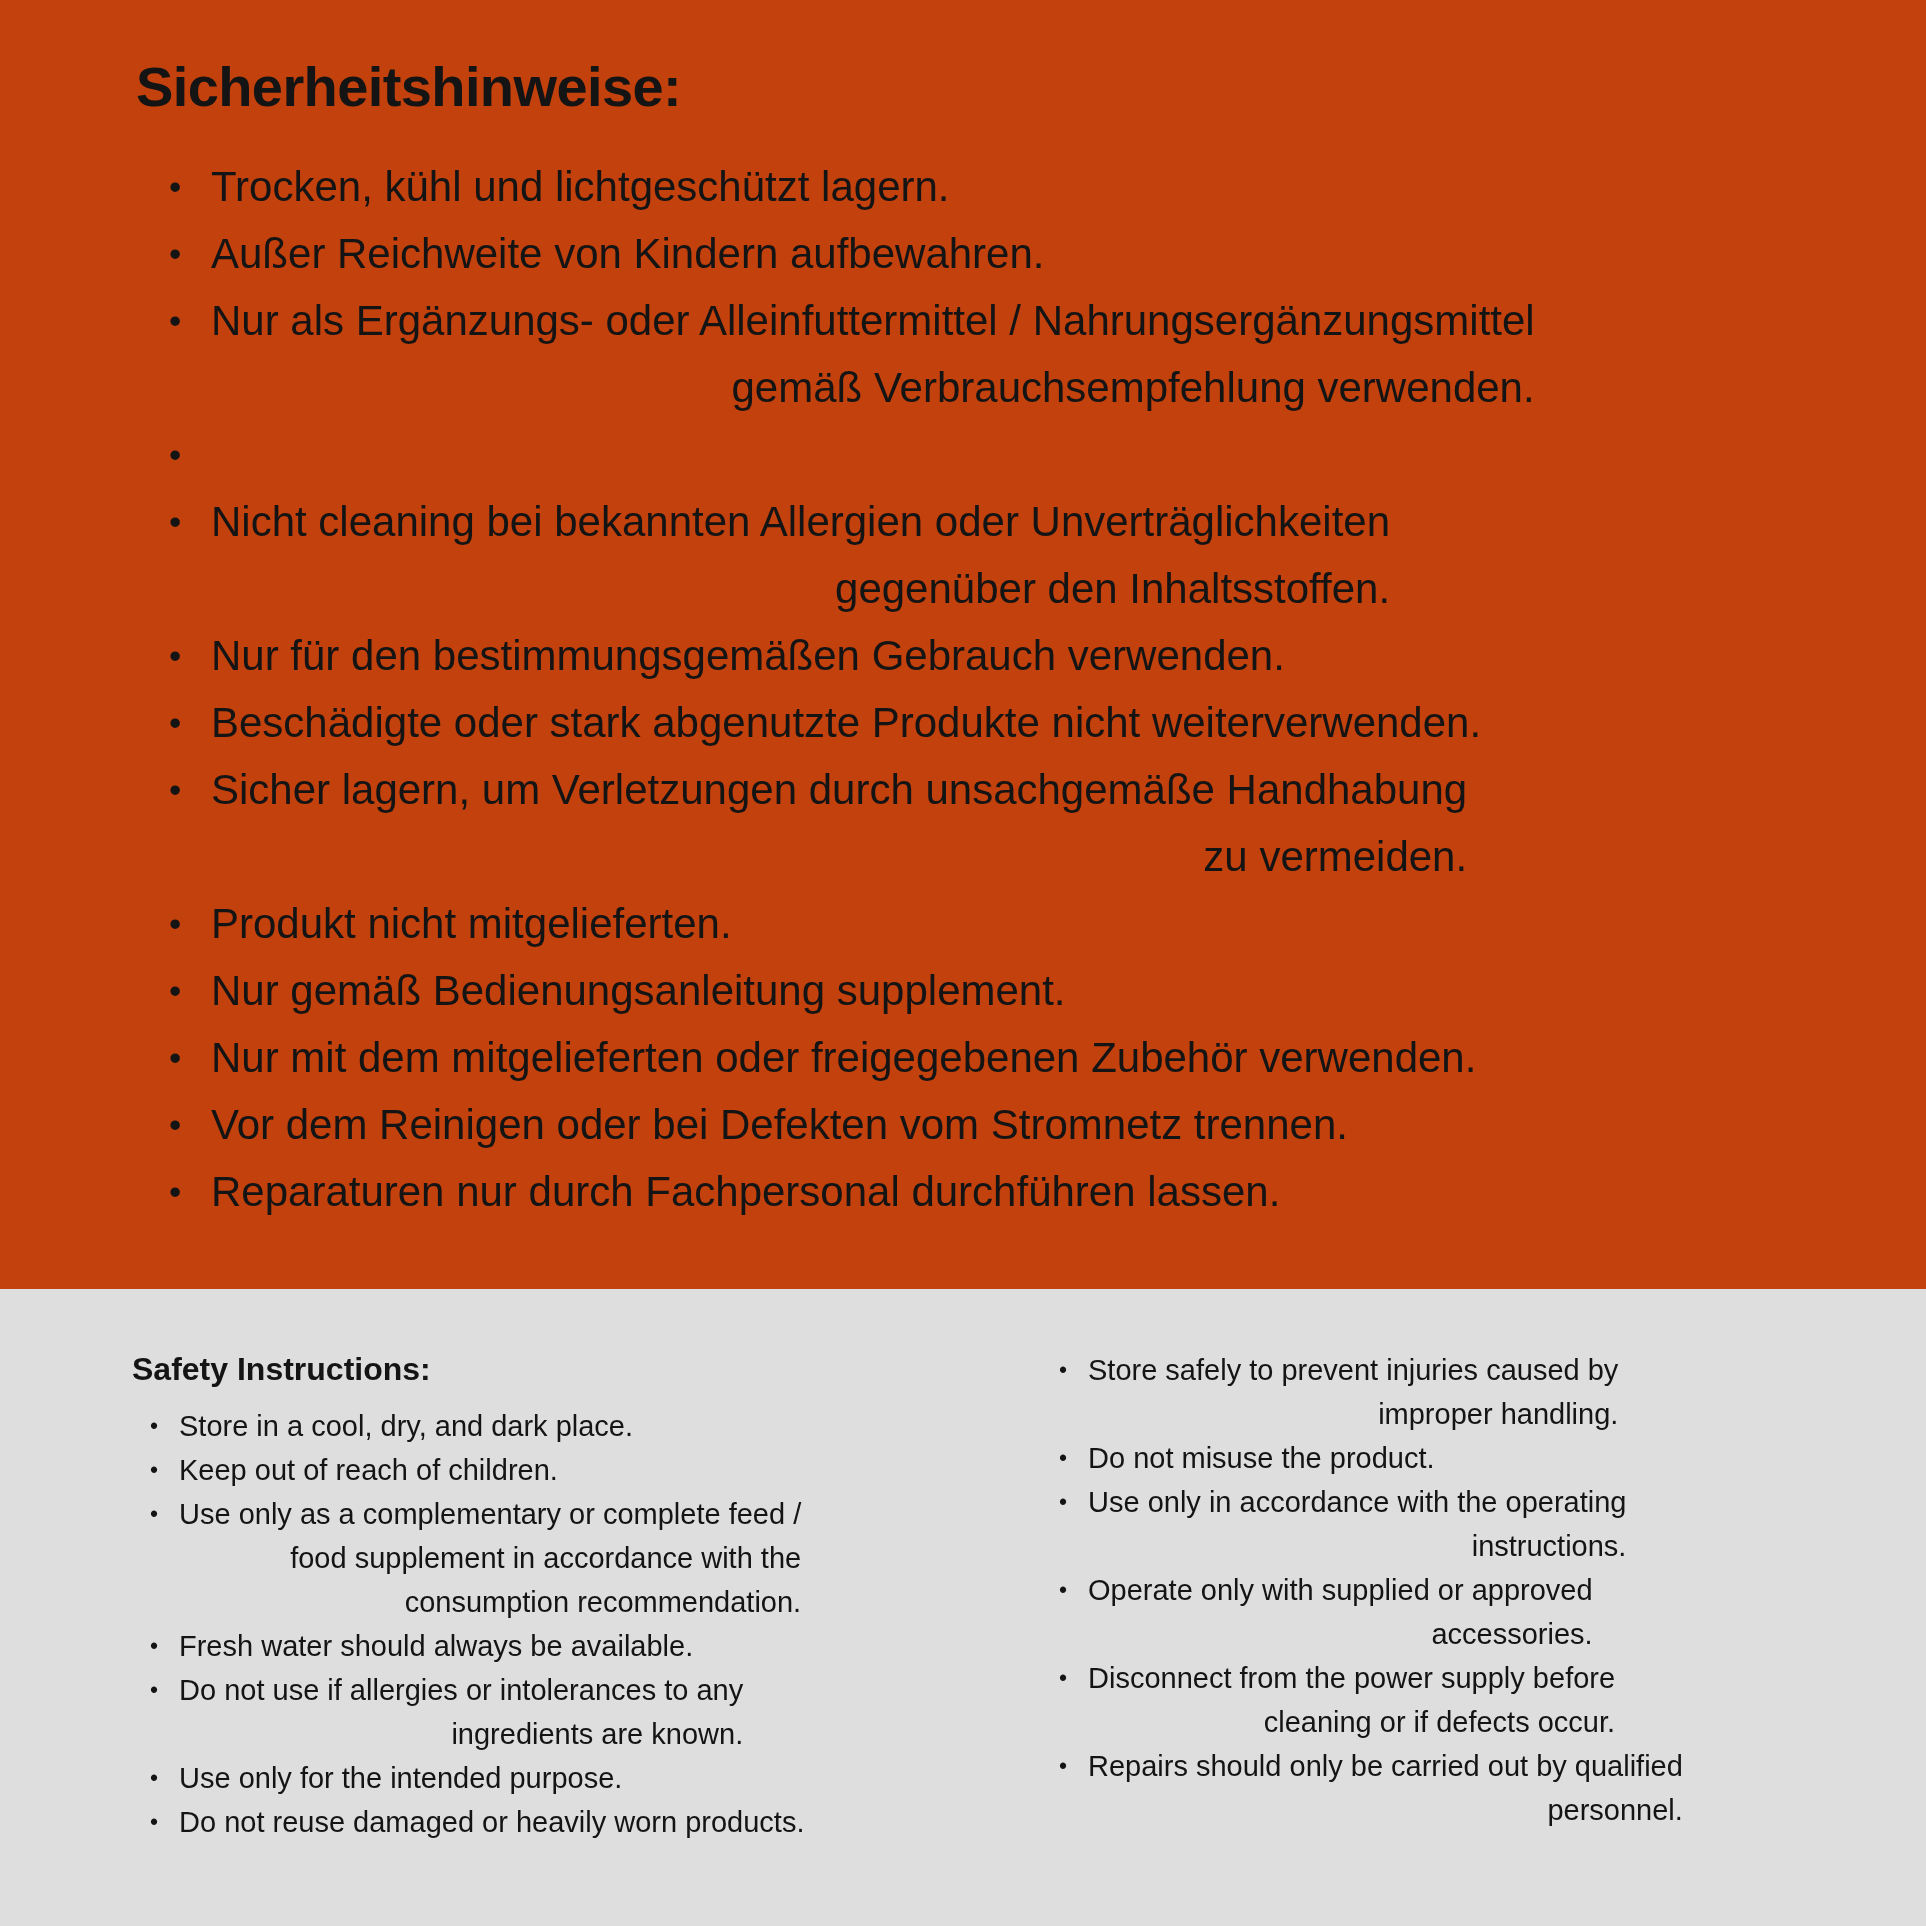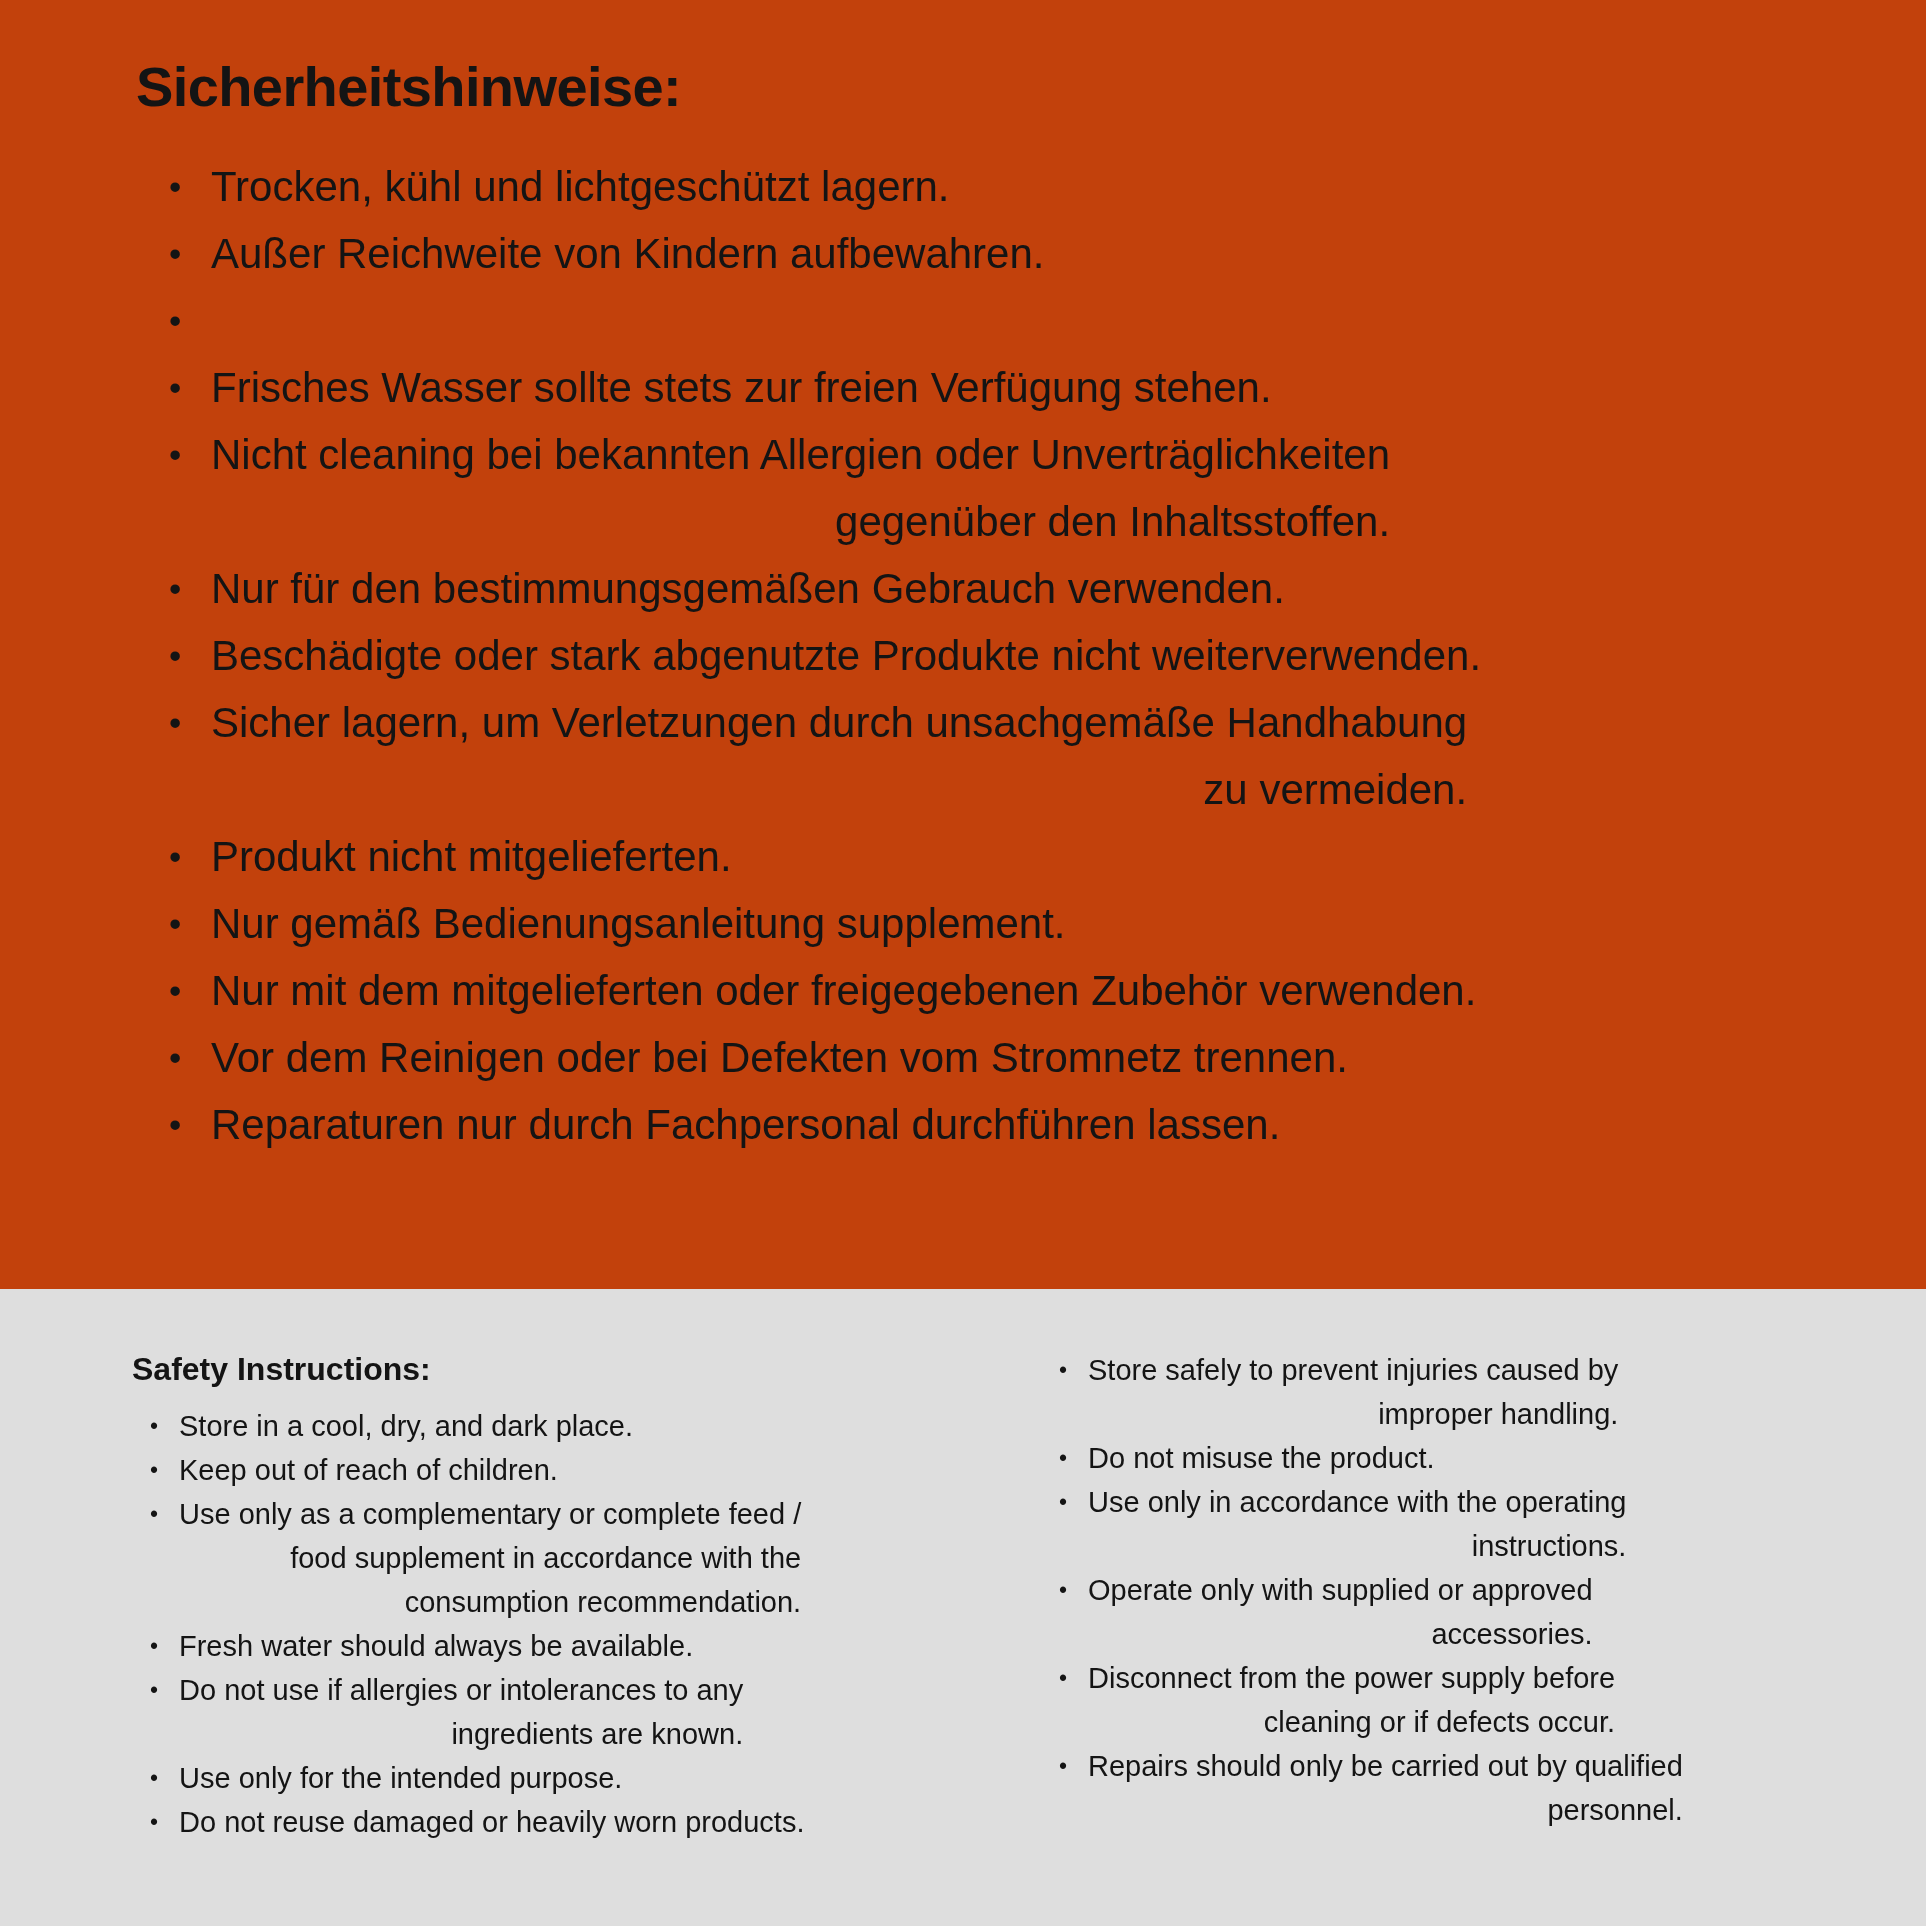--- a/index.html
+++ b/index.html
@@ -116,25 +116,26 @@
           <span class="item-text">Trocken, kühl und lichtgeschützt lagern.</span>
         </li>
 
         <li>
           <span class="bullet">•</span>
           <span class="item-text">Außer Reichweite von Kindern aufbewahren.</span>
         </li>
 
         <li>
           <span class="bullet">•</span>
-        </li>
-
-        <li>
-          <span class="bullet">•</span>
-          <span class="item-text">Frisches Wasser sollte stets zur freien Verfügung stehen.</span>
+          <span class="item-text">Nur als Ergänzungs- oder Alleinfuttermittel / Nahrungsergänzungsmittel
+gemäß Verbrauchsempfehlung verwenden.</span>
+        </li>
+
+        <li>
+          <span class="bullet">•</span>
         </li>
 
         <li>
           <span class="bullet">•</span>
           <span class="item-text">Nicht cleaning bei bekannten Allergien oder Unverträglichkeiten
 gegenüber den Inhaltsstoffen.</span>
         </li>
 
         <li>
           <span class="bullet">•</span>

